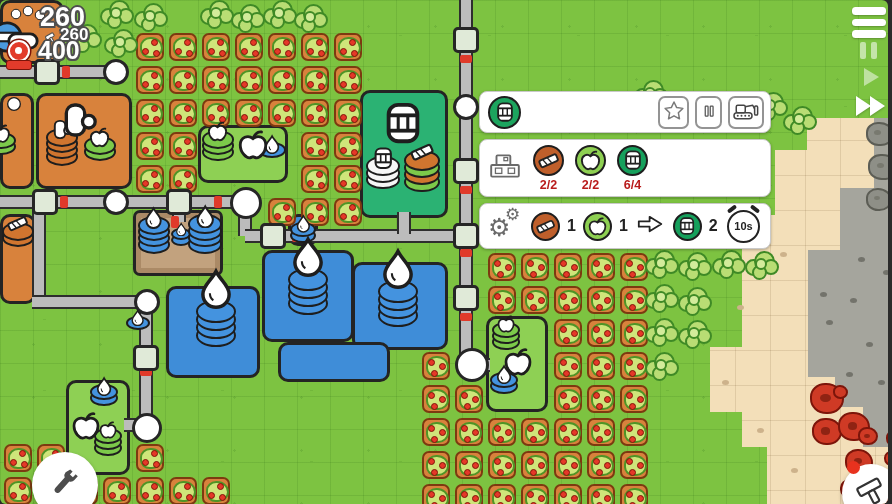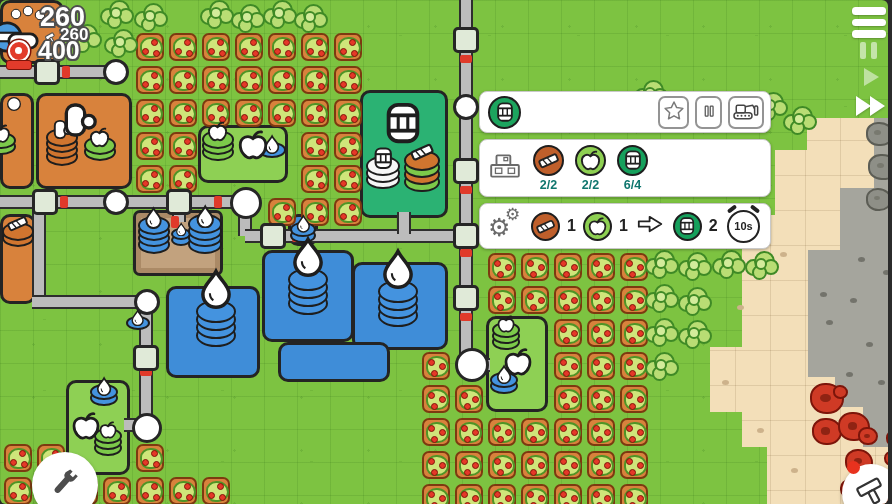--- a/index.html
+++ b/index.html
@@ -39,21 +39,21 @@
   
   .hudtxt{color:#fff;font-weight:bold;line-height:1;
     text-shadow:2px 0 #4f4f4f,-2px 0 #4f4f4f,0 2px #4f4f4f,0 -2px #4f4f4f,1.5px 1.5px #4f4f4f,-1.5px 1.5px #4f4f4f,1.5px -1.5px #4f4f4f,-1.5px -1.5px #4f4f4f;}
   
   #panel{left:479px;top:91px;width:292px;z-index:20;}
   .card{box-sizing:border-box;background:#fff;border:1.5px solid #c9c9c9;border-radius:8px;box-shadow:0 1px 3px rgba(0,0,0,0.28);display:flex;align-items:center;}
   .bicon{width:33px;height:33px;border-radius:50%;background:#1ca45e;border:2.5px solid #1e1e1e;box-sizing:border-box;display:flex;align-items:center;justify-content:center;}
   .ptitle{font-size:21px;font-weight:bold;color:#1d1d1d;margin-left:9px;letter-spacing:0.2px;}
   .pbtn{box-sizing:border-box;height:33px;background:#fff;border:2px solid #949494;border-radius:7px;padding:0;display:flex;align-items:center;justify-content:center;cursor:pointer;}
   .itemc{border-radius:50%;border:2.5px solid #1e1e1e;box-sizing:border-box;display:flex;align-items:center;justify-content:center;flex:none;}
-  .cnt{font-size:12.5px;font-weight:bold;color:#0f766e;text-align:center;margin-top:2px;}
+  .cnt{font-size:12.5px;font-weight:bold;color:#b91c1c;text-align:center;margin-top:2px;}
   .qty{font-size:16px;font-weight:bold;color:#222;}
   .gears{color:#6a6a6a;position:relative;width:36px;height:34px;flex:none;}
   .gears b{position:absolute;font-weight:normal;}
   .clock{position:relative;width:33px;height:33px;border-radius:50%;background:#fff;border:2.5px solid #222;box-sizing:border-box;display:flex;align-items:center;justify-content:center;font-size:11px;font-weight:bold;color:#222;flex:none;}
   .clock::before,.clock::after{content:"";position:absolute;width:10px;height:4px;background:#222;border-radius:2px;top:-5px;}
   .clock::before{left:-2px;transform:rotate(-36deg);}
   .clock::after{right:-2px;transform:rotate(36deg);}
   
   .bar{background:#fff;border-radius:3.5px;box-shadow:0 1px 2px rgba(0,0,0,0.25);}
   .roundbtn{background:#fff;border-radius:50%;box-shadow:0 2px 4px rgba(0,0,0,0.3);display:flex;align-items:center;justify-content:center;}

